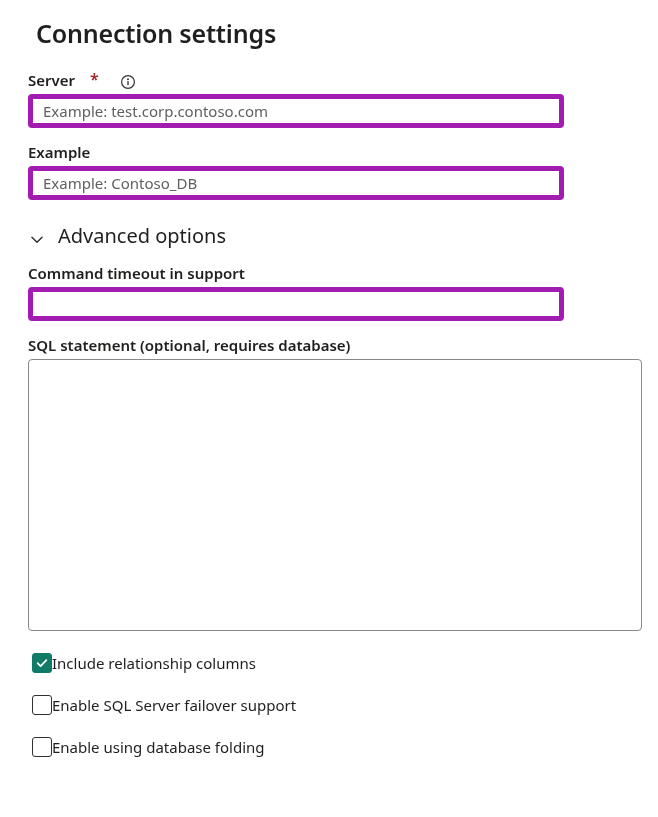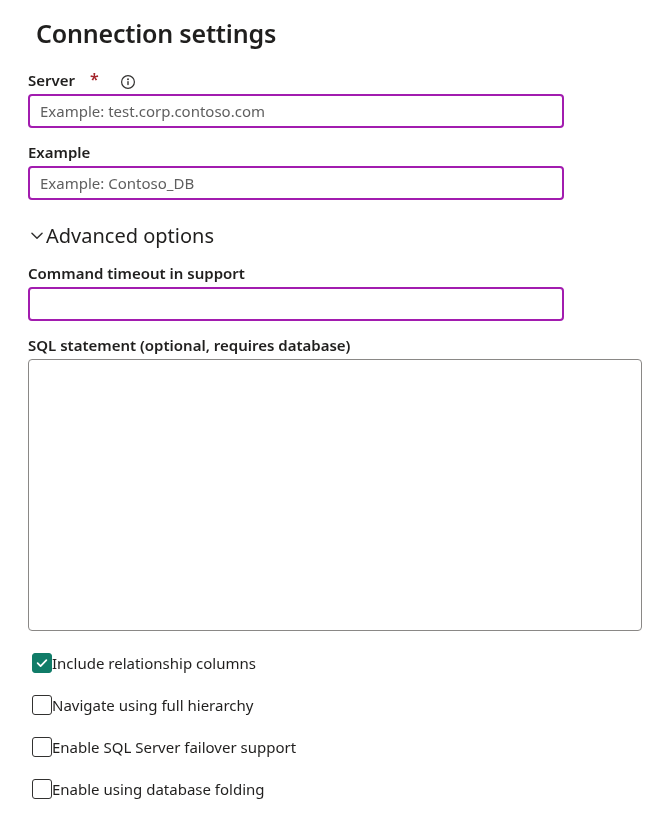--- a/index.html
+++ b/index.html
@@ -31,34 +31,34 @@
       color: #201f1e;
     }
     .req { color: #a4262c; font-weight: 600; margin-left: 2px; }
     .info-icon {
       display: inline-flex;
       margin-left: 8px;
     }
     .text-input {
       width: 536px;
       height: 34px;
-      border: 2px solid #a21caf;
+      border: 5px solid #a21caf;
       border-radius: 4px;
       padding: 4px 10px;
       font-size: 15px;
       font-family: inherit;
       color: #323130;
       outline: none;
       background: #fff;
     }
     .text-input::placeholder { color: #5f5f5f; opacity: 1; }
     .section-header {
       display: flex;
-      align-items: center;
-      gap: 0;
+      align-items: flex-end;
+      gap: 12px;
       margin-top: 22px;
       margin-bottom: 14px;
       cursor: pointer;
     }
     .section-header .chev {
       display: inline-flex;
     }
     .section-title {
       font-size: 20px;
       font-weight: 400;
@@ -165,26 +165,20 @@
 
   <div class="check-row">
     <span class="chk checked">
       <svg width="14" height="14" viewBox="0 0 16 16">
           <path d="M3 8.2 L6.4 11.5 L13 4.8" stroke="#fff" stroke-width="2" fill="none" stroke-linecap="round" stroke-linejoin="round"></path>
         </svg>
     </span>
     <span class="check-label">Include relationship columns</span>
   </div>
 
-  <div class="check-row">
-    <span class="chk">
-      
-    </span>
-    <span class="check-label">Navigate using full hierarchy</span>
-  </div>
 
   <div class="check-row">
     <span class="chk">
       
     </span>
     <span class="check-label">Enable SQL Server failover support</span>
   </div>
 
   <div class="check-row">
     <span class="chk">

